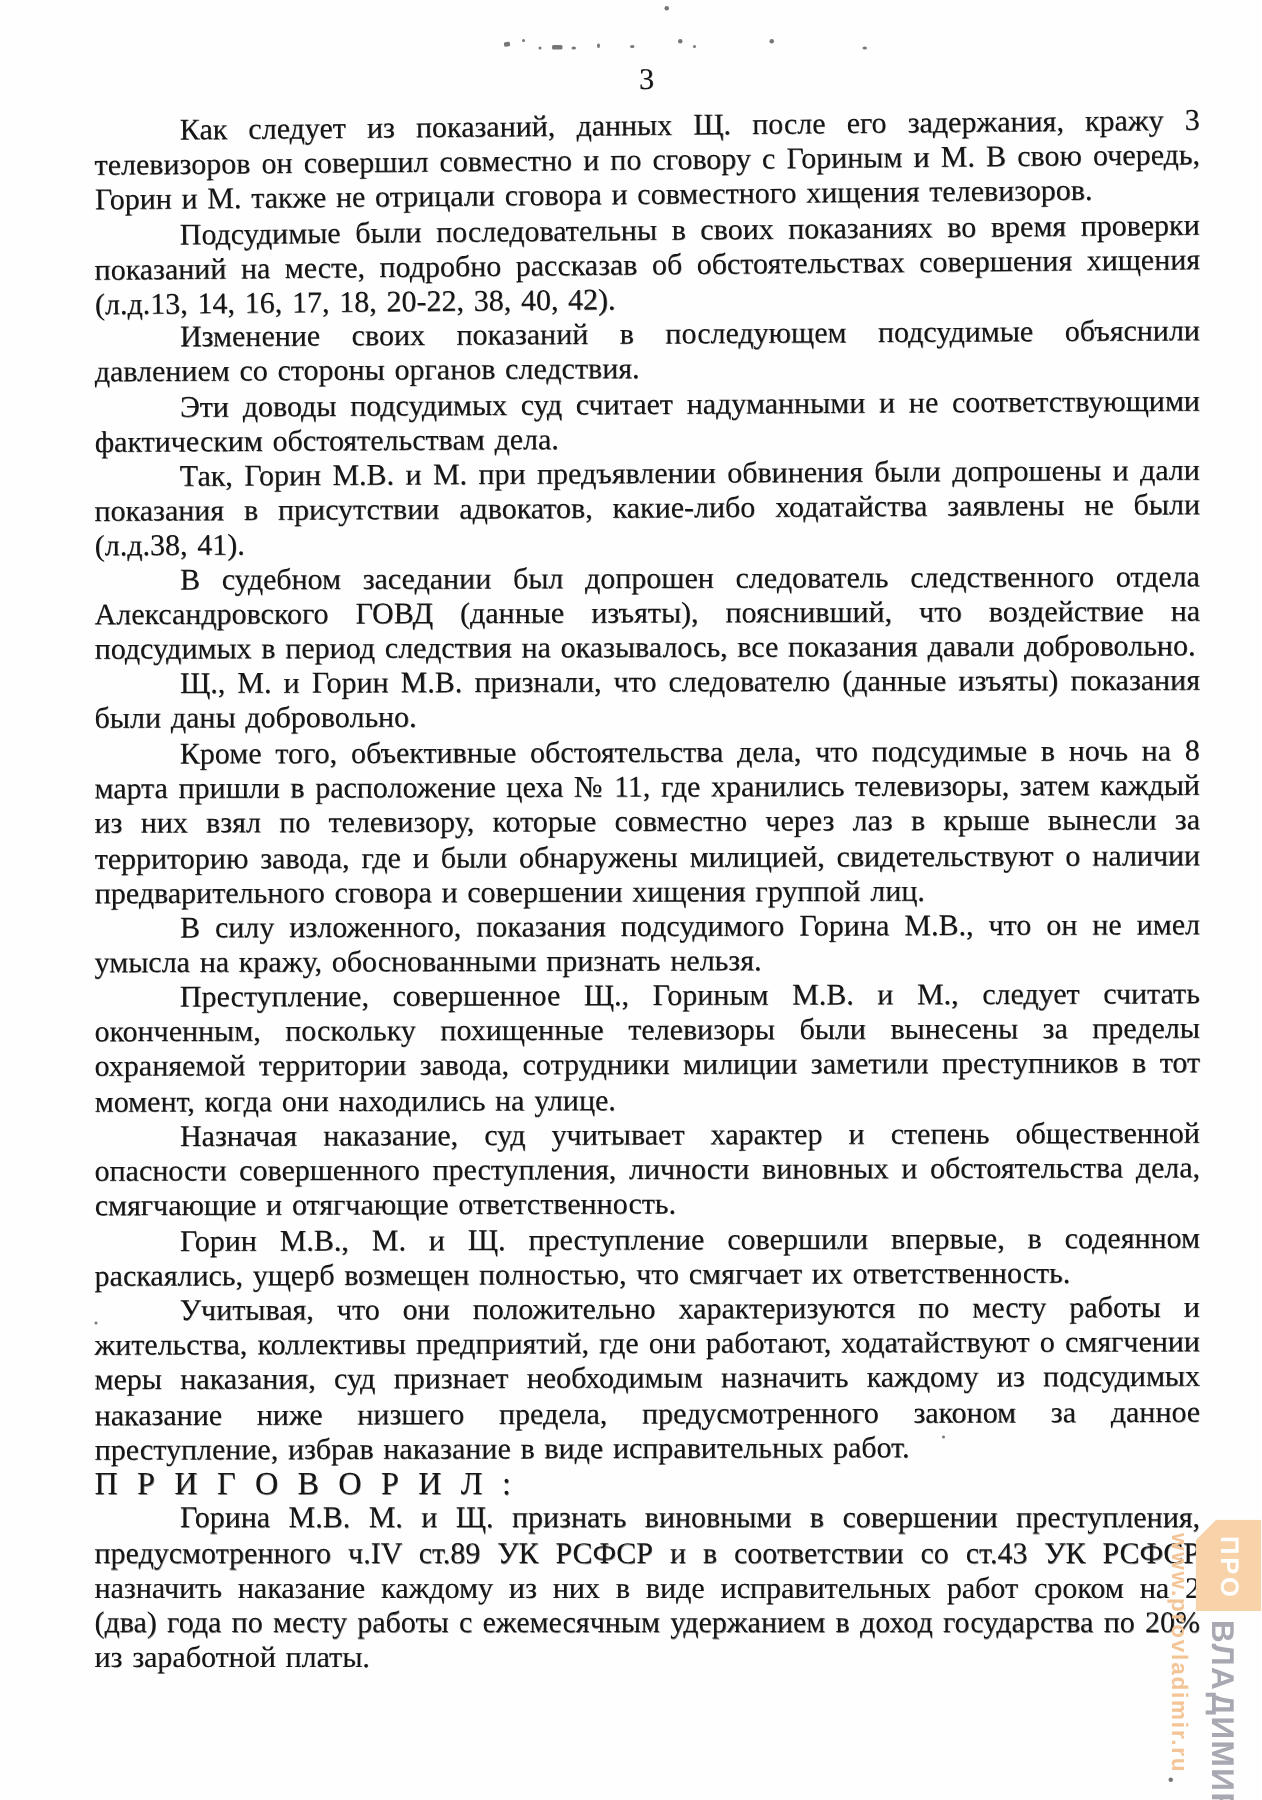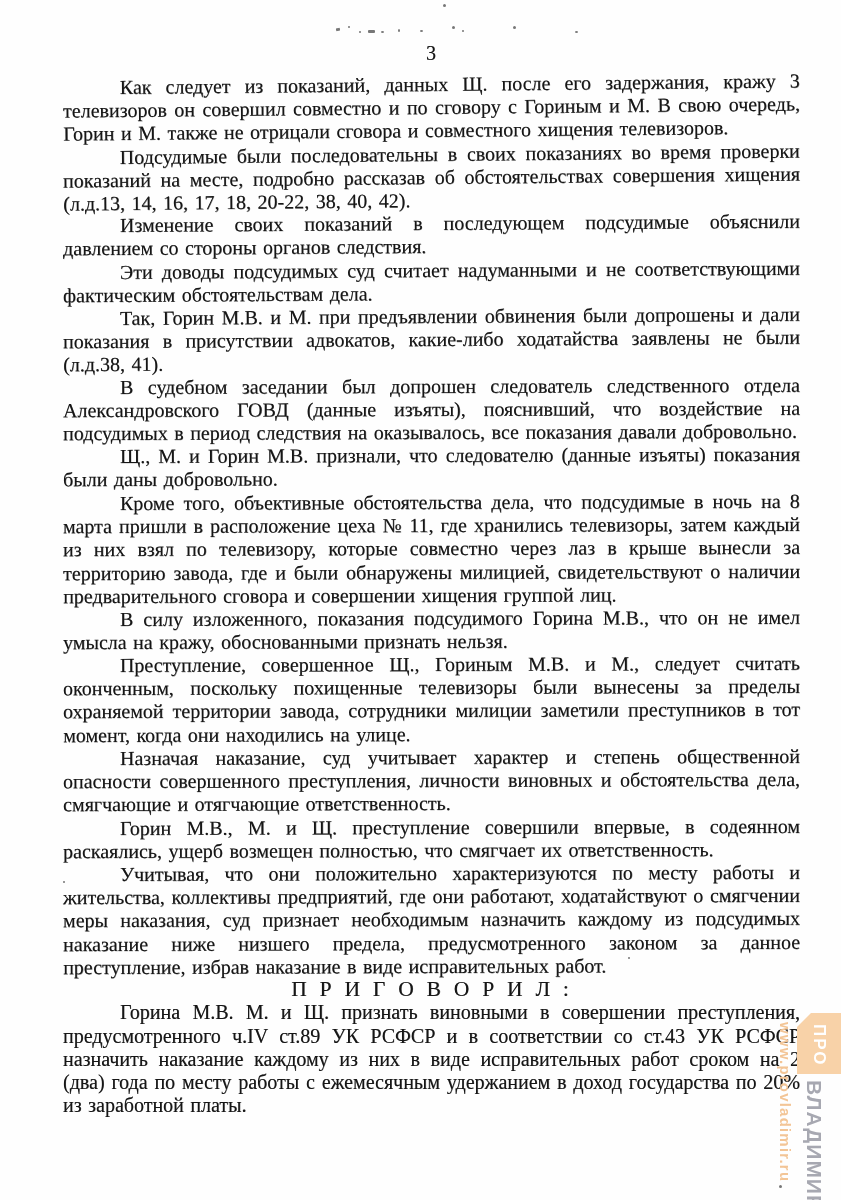--- a/index.html
+++ b/index.html
@@ -18,21 +18,21 @@
   }
   .content p{margin:0;text-indent:57px;}
   .page-number{
     text-align:center;text-indent:0 !important;
     margin-bottom:8px !important;letter-spacing:1px;
   }
   .tilt-a{transform:rotate(-0.55deg);}
   .tilt-b{transform:rotate(-0.35deg);}
   .tilt-c{transform:rotate(-0.18deg);}
   .verdict-heading{
-    text-align:center;text-indent:0 !important;
+    text-align:left;text-indent:0 !important;
     letter-spacing:3px;font-size:21.5px;
   }
 
   
   .wm-url{
     position:absolute;left:777px;top:1022px;height:170px;
     writing-mode:vertical-rl;text-orientation:mixed;
     font-family:"Liberation Sans", sans-serif;
     font-size:15px;font-weight:bold;letter-spacing:1.2px;
     text-shadow:none;

